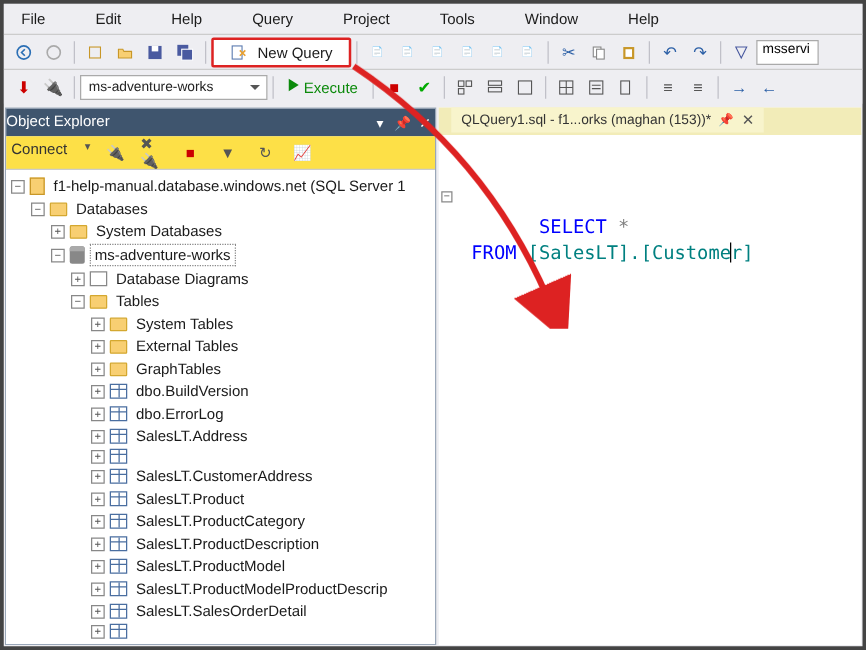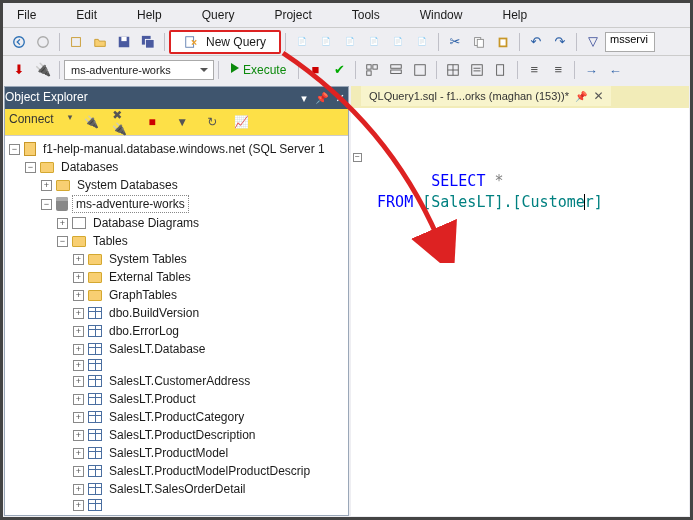--- a/index.html
+++ b/index.html
@@ -535,21 +535,21 @@
           <span class="nlabel">dbo.BuildVersion</span>
         </div>
       <div class="node" style="padding-left:68px">
           <span class="exp">+</span>
           <span class="ic table"></span>
           <span class="nlabel">dbo.ErrorLog</span>
         </div>
       <div class="node" style="padding-left:68px">
           <span class="exp">+</span>
           <span class="ic table"></span>
-          <span class="nlabel">SalesLT.Database</span>
+          <span class="nlabel">SalesLT.Address</span>
         </div>
       <div class="node" style="padding-left:68px">
           <span class="exp">+</span>
           <span class="ic table"></span>
         </div>
       <div class="node" style="padding-left:68px">
           <span class="exp">+</span>
           <span class="ic table"></span>
           <span class="nlabel">SalesLT.CustomerAddress</span>
         </div>

